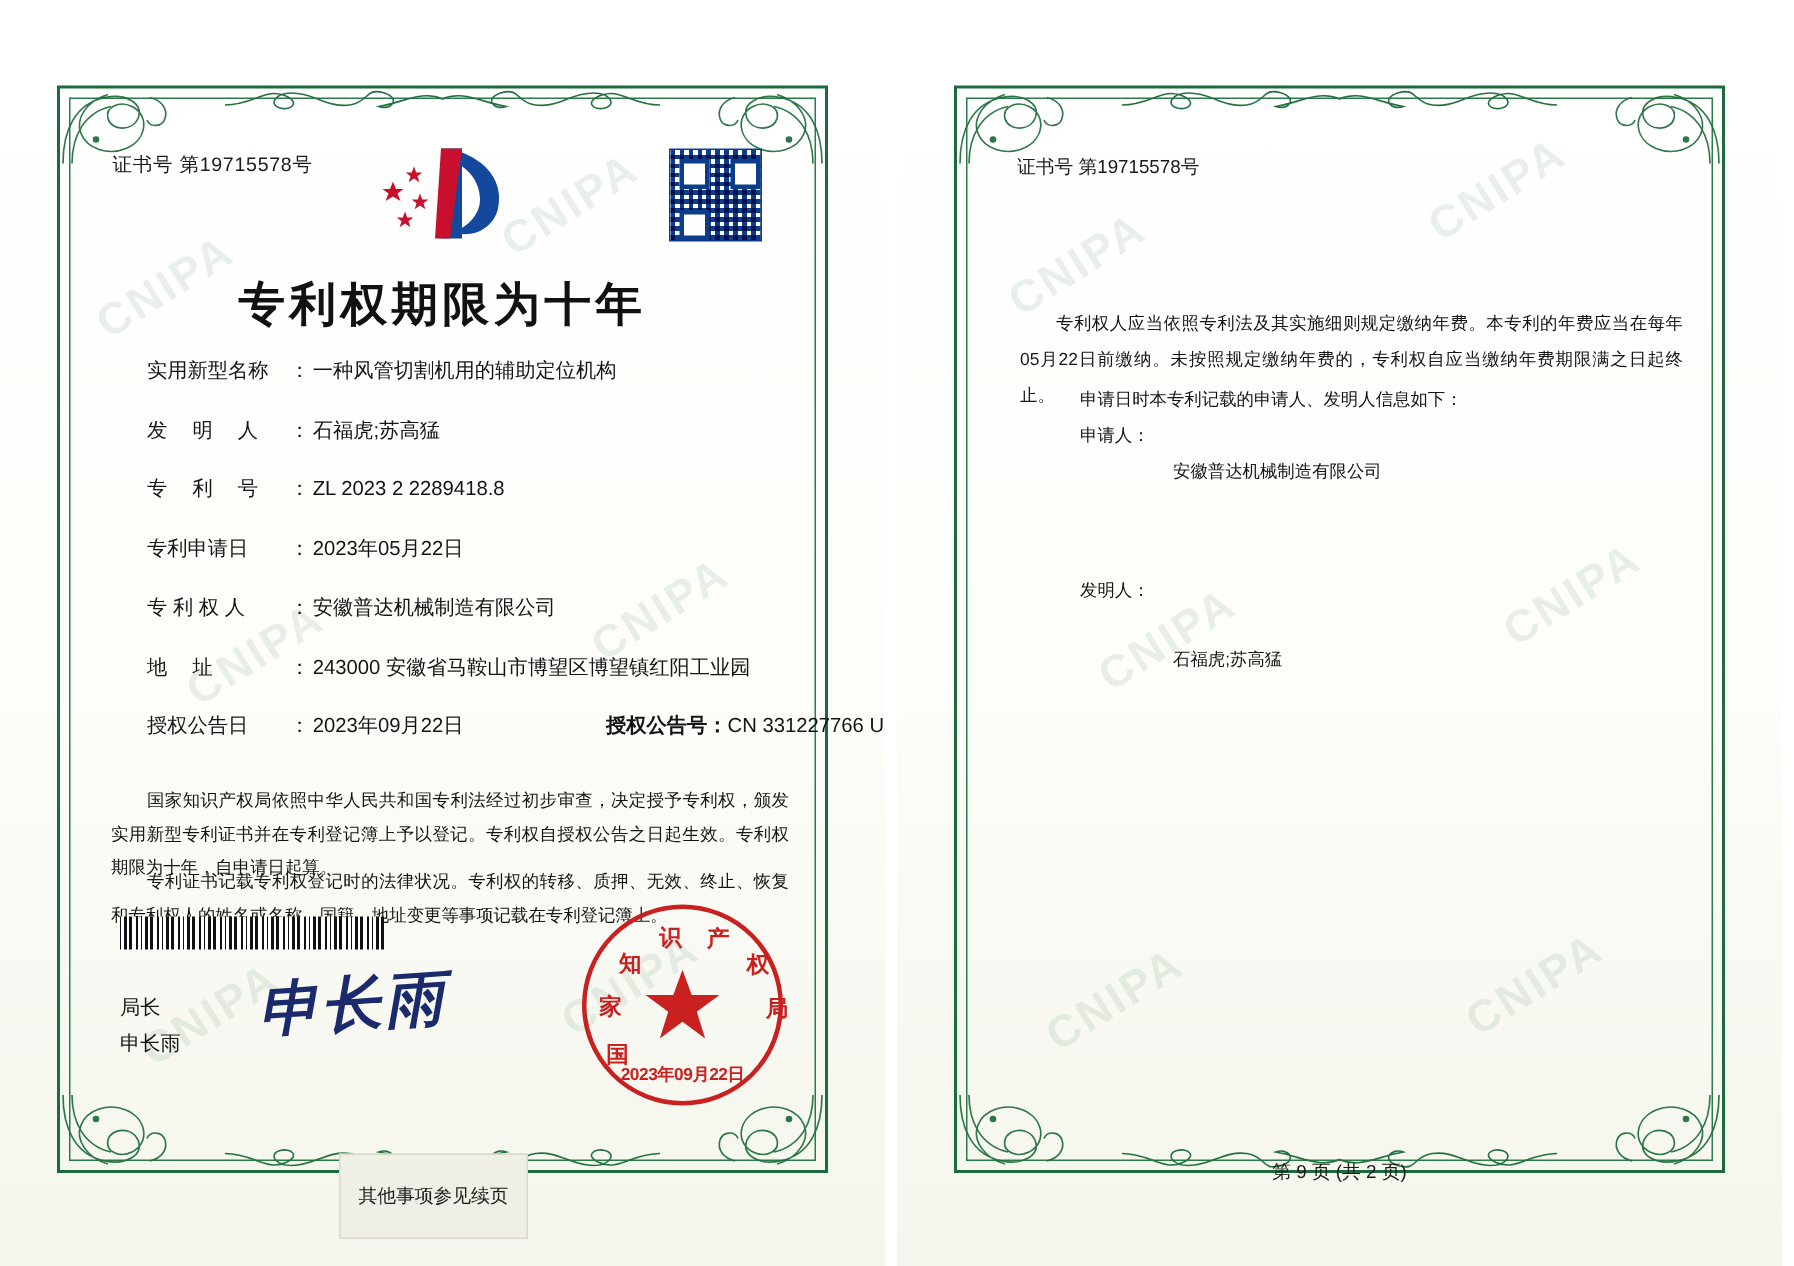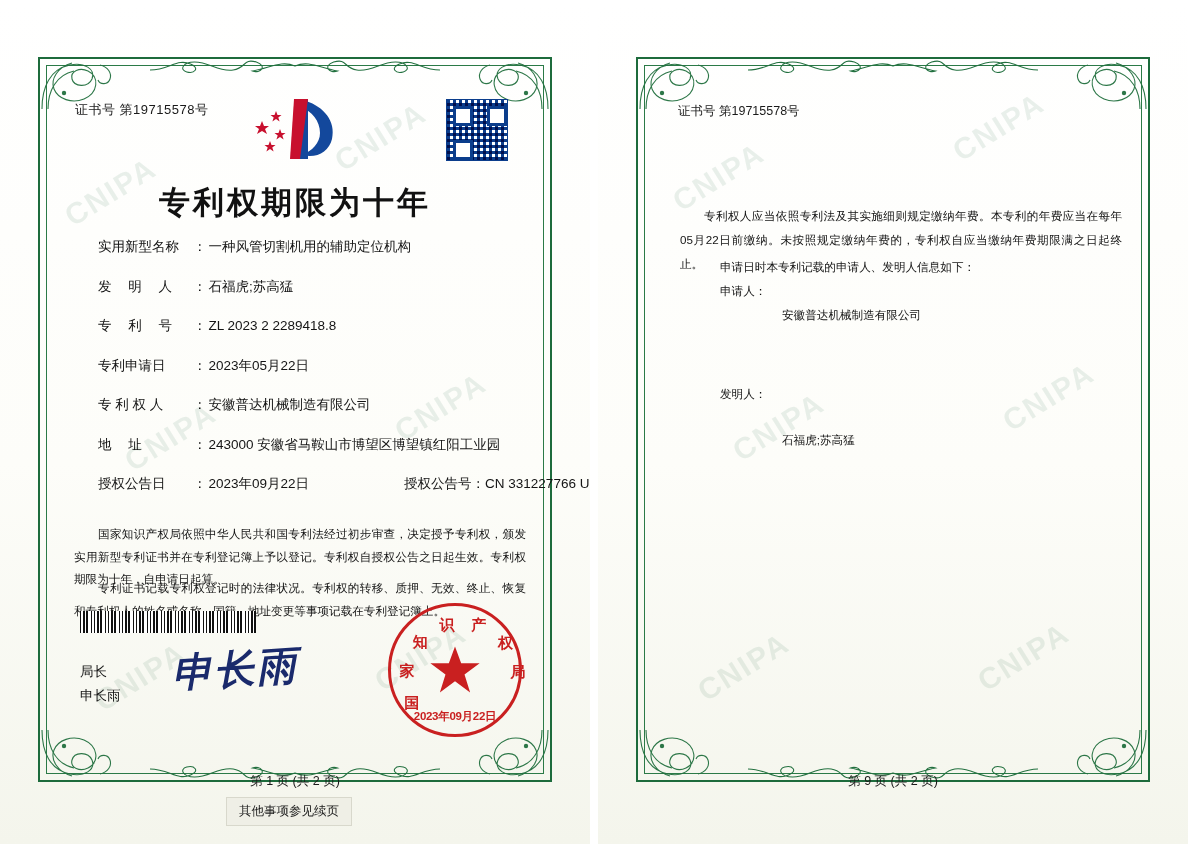--- a/index.html
+++ b/index.html
@@ -148,21 +148,21 @@
     width: 95px;
     flex: 0 0 95px;
     letter-spacing: 0px;
     white-space: nowrap;
     margin-left: 28px;
   }
   .field-label.spaced { letter-spacing: 6.5px; }
   .field-sep { margin: 0 2px 0 0; }
   .field-value { white-space: nowrap; }
   .field-row.double .field-value { margin-right: 40px; }
-  .sub-label { margin-left: 55px; white-space: nowrap; }
+  .sub-label { margin-left: 55px; white-space: nowrap; font-weight: bold; }
 
   .para {
     position: absolute;
     left: 74px;
     right: 64px;
     font-size: 11.6px;
     line-height: 1.95;
     color: #141414;
     text-align: justify;
     text-indent: 24px;
@@ -246,21 +246,21 @@
     left: 0; right: 0;
     bottom: 54px;
     text-align: center;
     font-size: 12.5px;
     color: #1a1a1a;
   }
   .note-box {
     position: absolute;
     left: 226px;
     bottom: 18px;
-    padding: 5px 12px;
+    padding: 19px 12px;
     background: #efefe6;
     border: 1px solid #d8d8cc;
     font-size: 12.5px;
     color: #1a1a1a;
   }
 
   
   .cert-no-2 {
     position: absolute;
     left: 80px;

